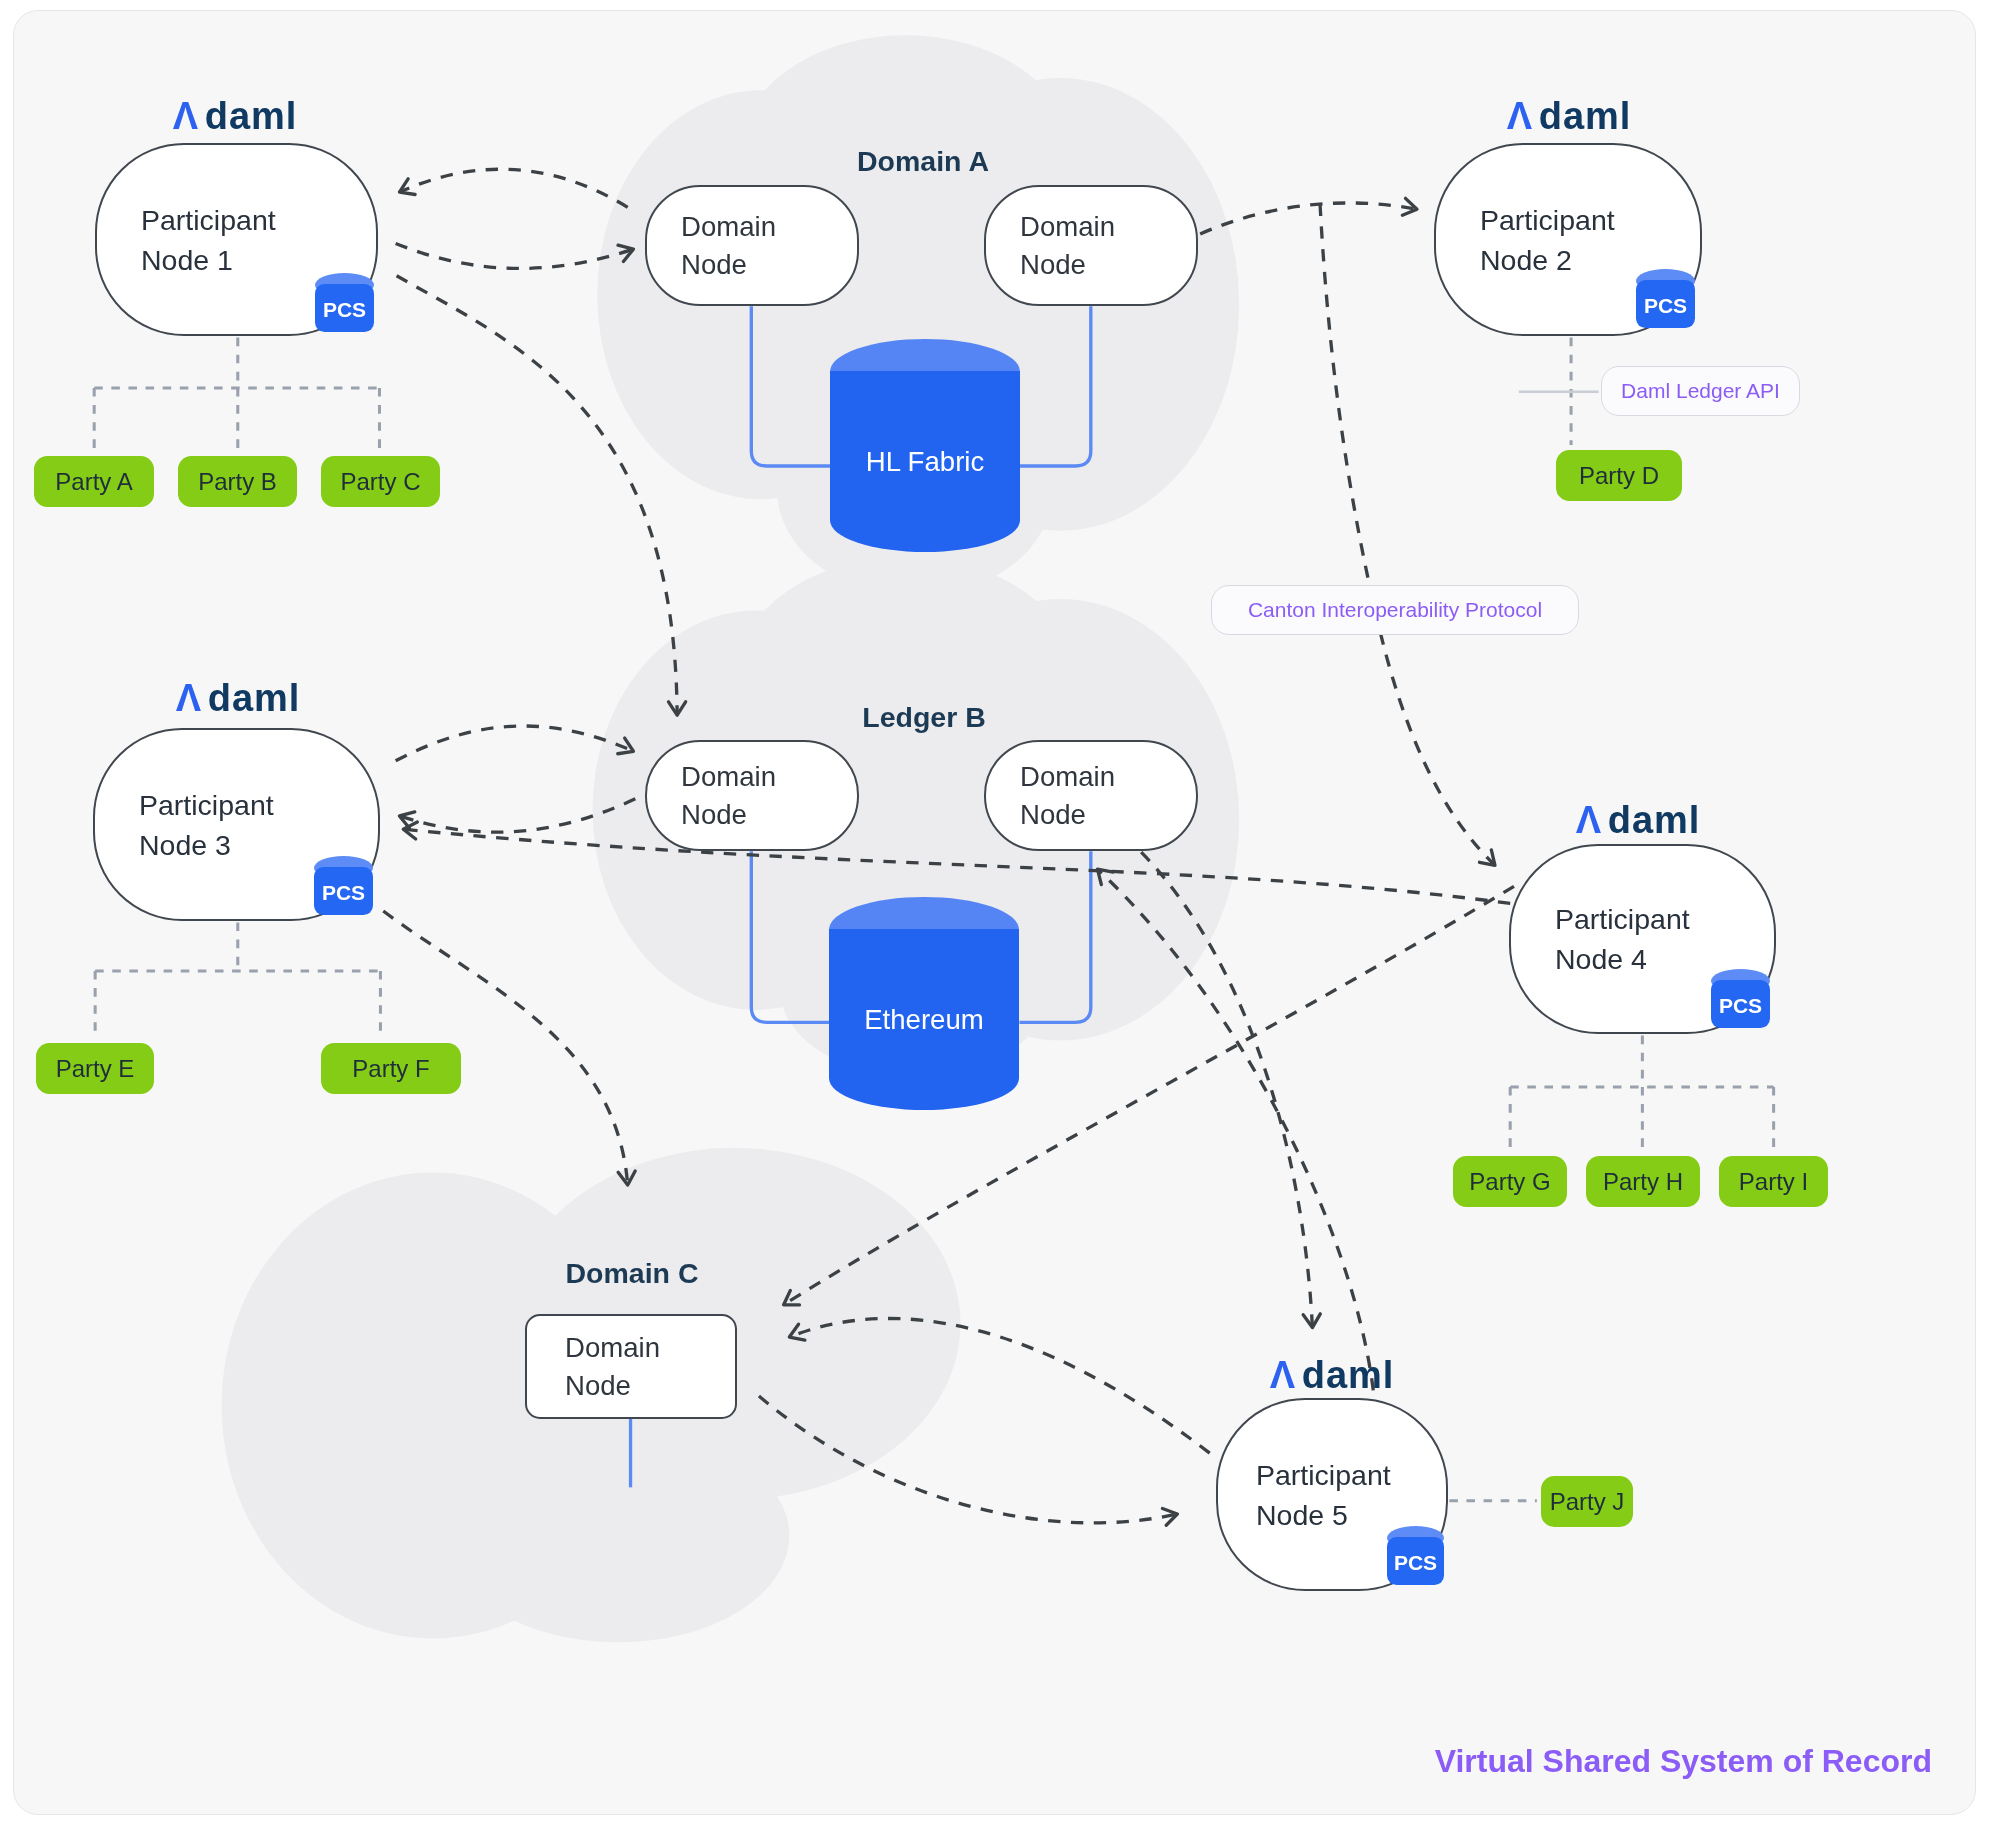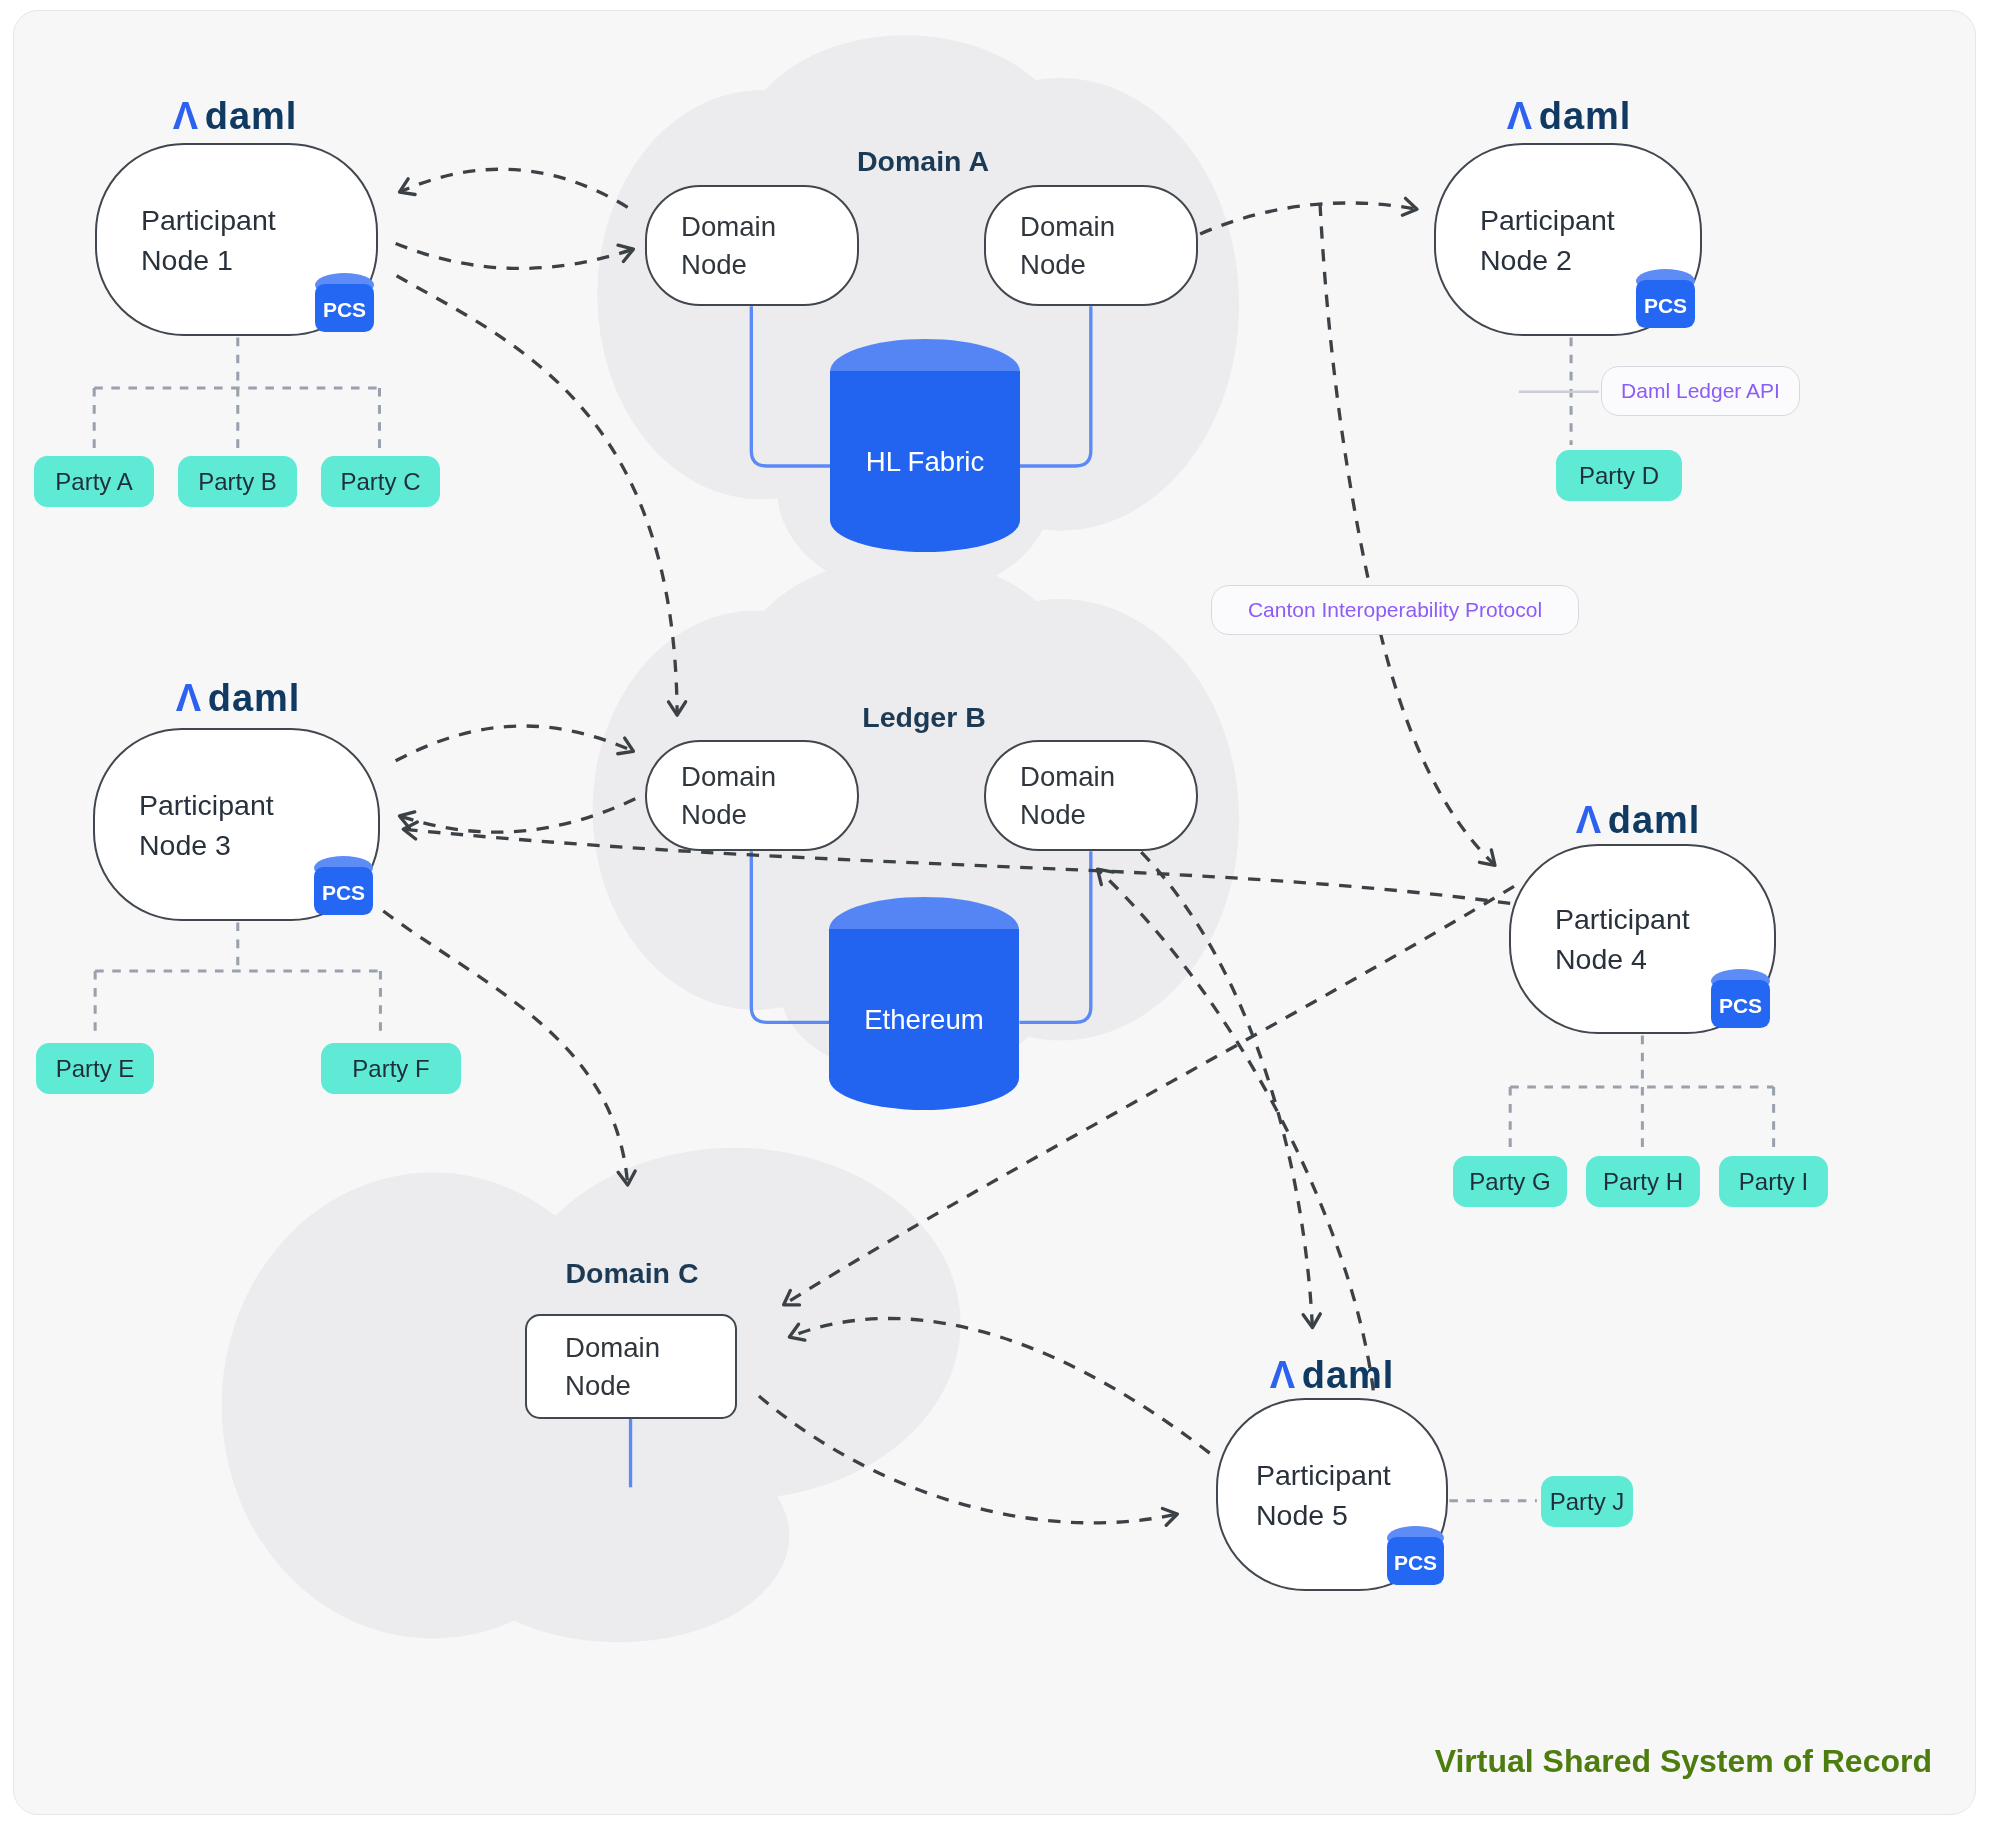--- a/index.html
+++ b/index.html
@@ -6,37 +6,37 @@
   .stage{position:relative;width:2000px;height:1843px;overflow:hidden;}
   .card{position:absolute;left:13.3px;top:9.5px;width:1963px;height:1805px;background:#f7f7f8;
         border:1.9px solid #e4e6ea;border-radius:25px;box-sizing:border-box;}
   svg.layer{position:absolute;left:0;top:0;}
   .abs{position:absolute;box-sizing:border-box;}
   .pnode{background:#fff;border:2.9px solid #41474e;border-radius:89px;display:flex;flex-direction:column;
          justify-content:center;padding-left:44px;font-size:28.5px;line-height:40px;color:#28313c;}
   .dnode{background:#fff;border:2.4px solid #41474e;border-radius:55px;display:flex;flex-direction:column;
          justify-content:center;padding-left:34px;font-size:27.6px;line-height:38px;color:#30363d;}
   .dnode.rect{border-radius:15px;padding-left:38px;}
-  .chip{background:#5eead4;border-radius:13.3px;display:flex;align-items:center;justify-content:center;
+  .chip{background:#84cc16;border-radius:13.3px;display:flex;align-items:center;justify-content:center;
         font-size:24px;color:#1f2e3a;}
   .boxlabel{background:#fbfbfd;border:1.9px solid #d6dae0;border-radius:18px;display:flex;align-items:center;
         justify-content:center;font-size:21px;color:#8b5cf6;white-space:nowrap;}
   .dtitle{font-size:28.5px;font-weight:bold;color:#1d3a55;transform:translateX(-50%);white-space:nowrap;}
   .logo{font-size:38px;font-weight:bold;color:#113a62;transform:translateX(-50%);white-space:nowrap;letter-spacing:1px;}
   .logo .mark{color:#2d62f1;margin-right:5.7px;}
   .cyl .top{position:absolute;left:0;right:0;top:0;height:65px;border-radius:50%;background:#5585f4;}
   .cyl .body{position:absolute;left:0;right:0;top:32px;bottom:0;background:#2264f0;
              border-radius:0 0 114px 114px / 0 0 38px 38px;}
   .cyl .clabel{position:absolute;left:0;right:0;top:32px;bottom:0;display:flex;align-items:center;
              justify-content:center;color:#fff;font-size:27.6px;}
   .pcs .top{position:absolute;left:0;right:0;top:0;height:24px;border-radius:50%;background:#5d8cf6;}
   .pcs .body{position:absolute;left:0;right:0;top:11.4px;bottom:0;background:#2467f2;border-radius:9.5px;}
   .pcs .plabel{position:absolute;left:0;right:0;top:15px;bottom:0;display:flex;align-items:center;
              justify-content:center;color:#fff;font-size:21px;font-weight:bold;text-align:right;}
-  .title{font-size:32px;font-weight:bold;color:#4d7c0f;white-space:nowrap;}
+  .title{font-size:32px;font-weight:bold;color:#8b5cf6;white-space:nowrap;}
 </style>
 </head>
 <body>
 
 <div class="stage">
   <div class="card"></div>
 
   <svg class="layer" width="2000" height="1843" viewBox="0 0 2103 1938">
     <defs>
       <marker id="chev" viewBox="-20 -20 40 40" markerWidth="40" markerHeight="40" refX="0" refY="0" orient="auto" markerUnits="userSpaceOnUse">

